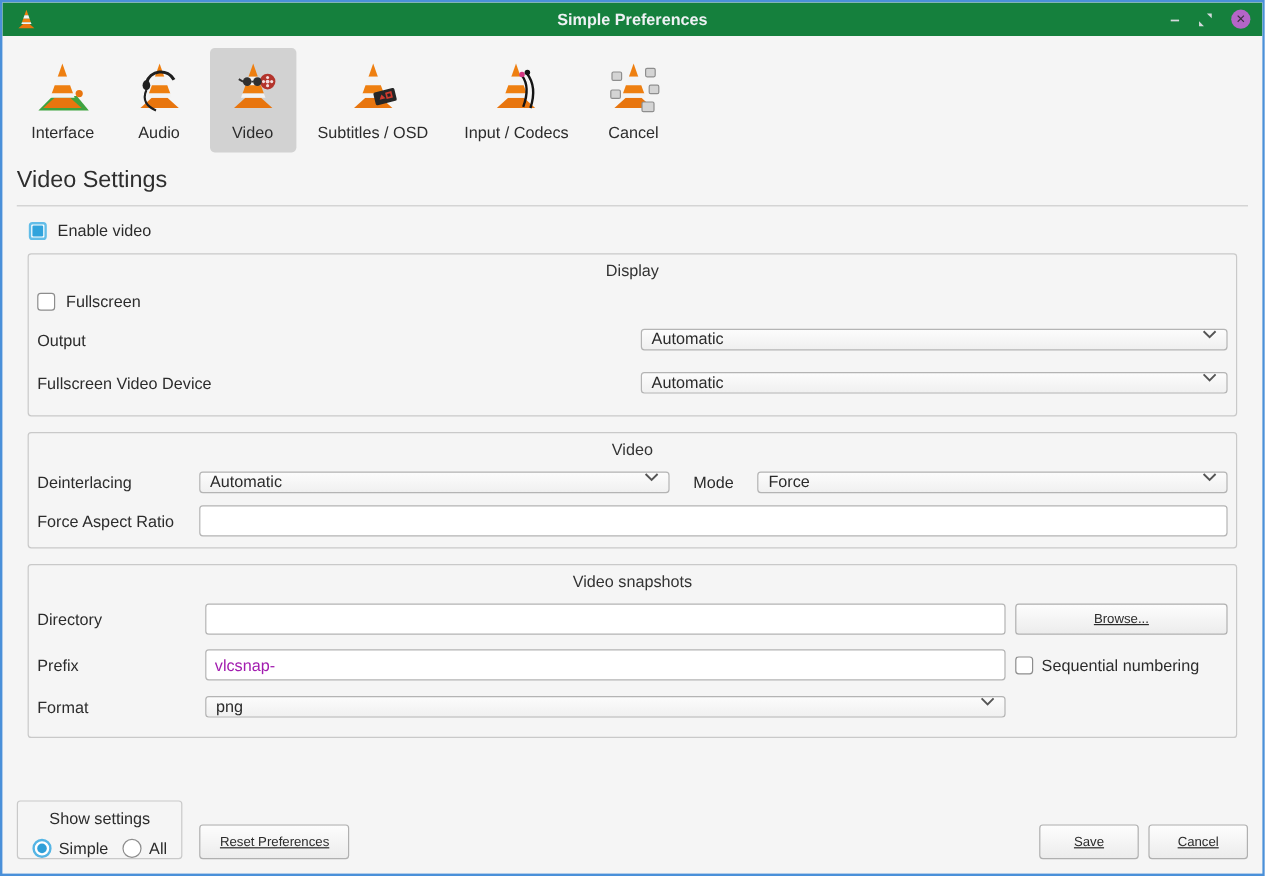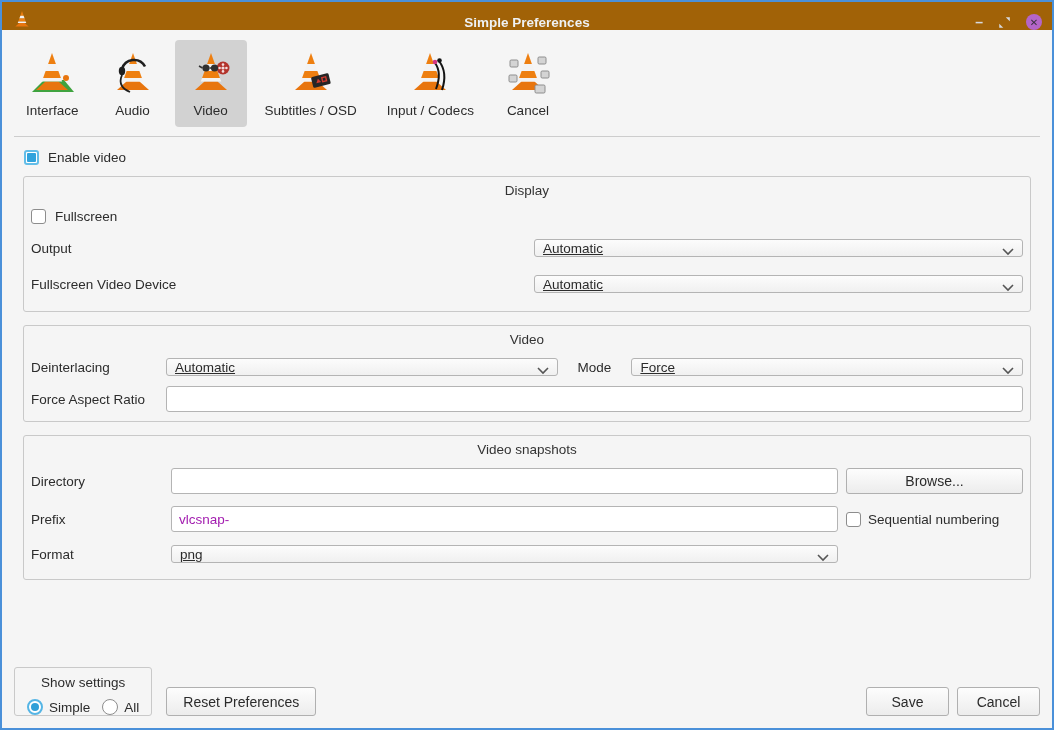--- a/index.html
+++ b/index.html
@@ -10,22 +10,22 @@
     width:1054px; height:730px;
     border:2px solid #4a90d9;
     background:#f5f5f5;
     display:flex; flex-direction:column;
     overflow:hidden;
   }
 
   
   .titlebar {
     height:28px; flex:0 0 28px;
-    background:#a16207;
-    display:flex; align-items:flex-end;
+    background:#15803d;
+    display:flex; align-items:center;
     padding:0 10px;
     position:relative;
   }
   .titlebar-title {
     position:absolute; left:0; right:0; text-align:center;
     color:#eef1f4; font-weight:bold; font-size:13.5px;
     pointer-events:none;
   }
   .titlebar-cone { width:20px; height:22px; }
   .win-controls { margin-left:auto; display:flex; align-items:center; gap:15px; z-index:2; }
@@ -70,39 +70,39 @@
     background:#fff; position:relative; display:inline-block;
   }
   .radio.selected { border:2px solid #55b5e5; }
   .radio.selected::after {
     content:""; position:absolute; left:2px; top:2px; width:8px; height:8px;
     border-radius:50%; background:#2f9fd8;
   }
   .select {
     height:18px; border:1px solid #b4b4b4; border-radius:3px;
     background:linear-gradient(#fcfcfc,#f0f0f0);
-    display:flex; align-items:flex-end; padding:0 8px;
+    display:flex; align-items:flex-start; padding:0 8px;
     cursor:default;
-    text-decoration:underline;
   }
   .select-value { flex:1; font-size:13.5px; color:#2b2b2b; }
   .chev-svg { width:12px; height:8px; flex:0 0 12px; }
   .text-input {
     height:26px; border:1px solid #b4b4b4; border-radius:3px;
     background:#fff; padding:0 7px; font-size:13.5px;
     font-family:"Liberation Sans","DejaVu Sans",sans-serif; color:#a21caf;
     outline:none; width:100%;
   }
   .btn {
     height:29px; padding:0 16px;
     border:1px solid #b0b0b0; border-radius:3px;
     background:linear-gradient(#fdfdfd,#ececec);
-    font-size:14px; color:#2b2b2b;
+    font-size:11px; color:#2b2b2b;
     font-family:"Liberation Sans","DejaVu Sans",sans-serif;
     cursor:default;
+    text-decoration:underline;
   }
 
   
   .enable-row { display:flex; align-items:center; gap:9px; margin:13px 0 11px 22px; }
   .groups { padding:0 21px; display:flex; flex-direction:column; gap:13px; }
   .groupbox { border:1px solid #c9c9c9; border-radius:3px; background:#f5f5f5; }
   .group-title { text-align:center; padding:6px 0 3px; color:#333; }
   .group-body { padding:2px 7px 9px; }
 
   .cb-row { display:flex; align-items:center; gap:9px; height:27px; }
@@ -240,20 +240,21 @@
           <rect x="34" y="9" width="8" height="7" rx="1.2"></rect>
           <rect x="37" y="23" width="8" height="7" rx="1.2"></rect>
           <rect x="5" y="27" width="8" height="7" rx="1.2"></rect>
           <rect x="31" y="37" width="10" height="8" rx="1.2"></rect>
         </g>
       </svg>
       <span class="tool-label">Cancel</span>
     </div>
   </div>
 
+  <h1 class="page-heading">Video Settings</h1>
   <hr class="heading-rule">
 
   <div class="enable-row">
     <span class="cb checked"></span>
     <span>Enable video</span>
   </div>
 
   <div class="groups">
 
     <div class="groupbox">

